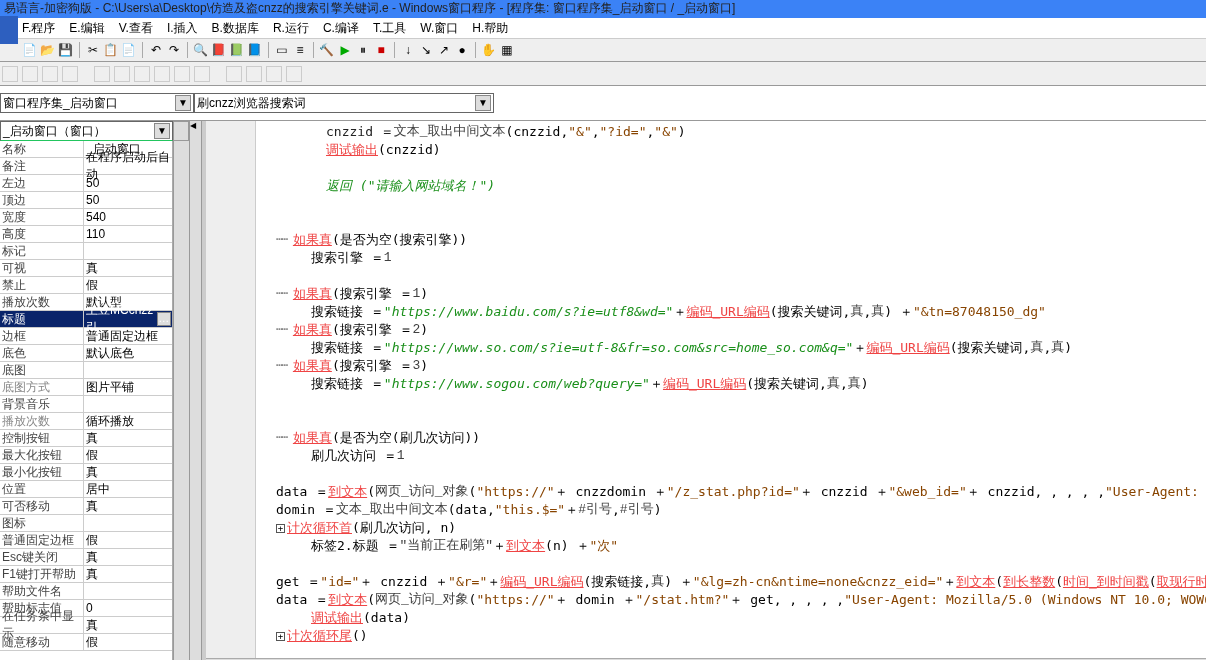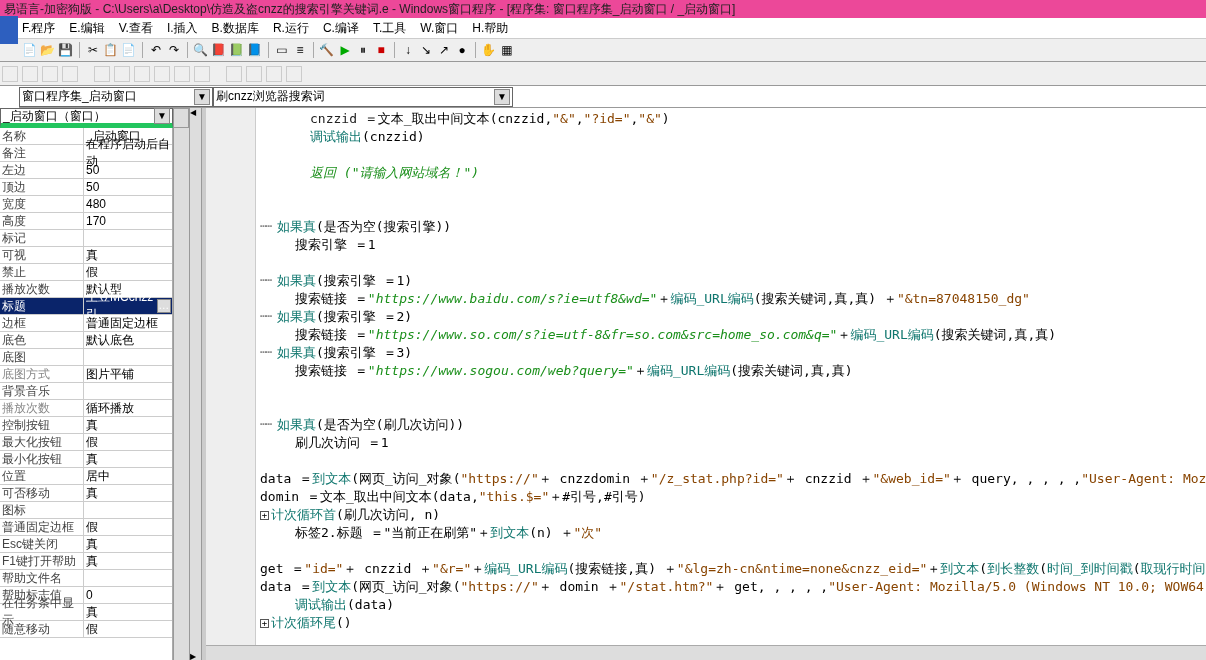--- a/index.html
+++ b/index.html
@@ -1,54 +1,54 @@
 <!DOCTYPE html>
 <html><head>
 <meta charset="utf-8">
 <style>
 * { margin: 0; padding: 0; box-sizing: border-box; }
 body { font-family: 宋体, SimSun, sans-serif; font-size: 12px; background: #fff; overflow: hidden; width: 1206px; height: 660px; }
-.title-bar { height: 18px; background: #ec4899; padding: 0 4px; display: flex; align-items: center; font-size: 12px; color: #222; }
+.title-bar { height: 18px; background: #3b82f6; padding: 0 4px; display: flex; font-size: 12px; color: #222; }
 .logo-corner { position: absolute; top: 16px; left: 0; width: 18px; height: 28px; background: #2D5FBF; z-index: 10; }
 .menu-bar { height: 20px; background: #fff; padding-left: 22px; display: flex; align-items: center; gap: 14px; font-size: 12px; }
 .toolbar { height: 24px; background: #efefef; border-top: 1px solid #ccc; border-bottom: 1px solid #999; padding-left: 22px; display: flex; align-items: center; gap: 2px; }
 .toolbar .tb { width: 16px; height: 16px; display: inline-flex; align-items: center; justify-content: center; font-size: 12px; }
 .toolbar .sep { width: 1px; height: 16px; background: #aaa; margin: 0 3px; }
 .toolbar2 { height: 24px; background: #efefef; border-bottom: 1px solid #999; padding-left: 2px; display: flex; align-items: center; gap: 4px; color: #999; }
 .toolbar2 .tb { width: 16px; height: 16px; border: 1px solid #ccc; }
-.combo-row { height: 22px; display: flex; align-items: center; border-bottom: 1px solid #999; margin-left: 19px; }
+.combo-row { height: 35px; display: flex; align-items: center; border-bottom: 1px solid #999; }
 .combo { height: 20px; border: 1px solid #666; background: #fff; padding: 0 2px; display: flex; align-items: center; justify-content: space-between; font-size: 12px; }
 .combo .arrow { width: 16px; height: 16px; background: #ddd; border: 1px solid #888; text-align: center; line-height: 13px; font-size: 10px; }
 .main { display: flex; height: 553px; }
 .left-scroll { width: 12px; background: #ddd; border-right: 1px solid #999; position: relative; }
 .left-scroll::before { content: "◀"; position: absolute; top: 0; font-size: 8px; }
 .left-scroll::after { content: "▶"; position: absolute; bottom: 0; font-size: 8px; }
 .left-panel { width: 190px; border-right: 1px solid #999; display: flex; flex-direction: column; }
-.obj-combo { height: 20px; border-bottom: 5px solid #22c55e; }
+.obj-combo { height: 20px; border-bottom: 1px solid #22c55e; }
 .prop-grid { flex: 1; overflow-y: auto; border-right: 1px solid #aaa; }
 .prop-grid::-webkit-scrollbar { width: 0; }
 .scrollbar-v { width: 16px; background: #ddd; border-left: 1px solid #999; }
 .prop-row { display: flex; height: 17px; border-bottom: 1px solid #ccc; }
 .prop-row .k { width: 84px; padding-left: 2px; border-right: 1px solid #ccc; color: #444; display: flex; align-items: center; }
 .prop-row .k.gray { color: #888; }
 .prop-row .v { flex: 1; padding-left: 2px; display: flex; align-items: center; }
 .prop-row.sel { background: #0A246A; color: #fff; }
 .prop-row.sel .k, .prop-row.sel .v { color: #fff; }
 .prop-row .dots { width: 16px; height: 14px; background: #ddd; border: 1px solid #888; text-align: center; line-height: 10px; font-size: 11px; margin-left: auto; margin-right: 1px; }
 .divider { width: 4px; background: #ccc; cursor: col-resize; }
 .code-area { flex: 1; display: flex; flex-direction: column; overflow: hidden; }
 .code-gutter { display: flex; flex: 1; overflow: hidden; }
 .gutter { width: 50px; background: #eee; border-right: 1px solid #ccc; }
-.code { flex: 1; font-family: 宋体, monospace; font-size: 13px; line-height: 18px; padding: 2px 4px; white-space: nowrap; overflow: hidden; position: relative; }
+.code { flex: 1; font-family: 宋体, monospace; font-size: 13px; line-height: 18px; padding: 2px 20px; white-space: nowrap; overflow: hidden; position: relative; }
 .code-line { height: 18px; display: flex; align-items: center; }
 .ind { display: inline-block; }
-.t-kw { color: #0f766e; }
+.t-kw { color: #ef4444; text-decoration: underline; }
 .t-var { color: #222; }
 .t-url { color: #1a8f1a; font-style: italic; }
-.t-num { color: #000000; }
+.t-num { color: #404040; font-family: Liberation Mono, monospace; }
 .t-brown { color: #884400; }
 .tree-branch { color: #888; font-size: 11px; letter-spacing: -1px; }
 .plus-box { display: inline-block; width: 9px; height: 9px; border: 1px solid #555; text-align: center; line-height: 7px; font-size: 9px; margin-right: 2px; background: #fff; }
 .scroll-h { height: 16px; background: #ddd; border-top: 1px solid #aaa; }
 </style>
 </head>
 <body>
 
 <div class="title-bar">
   <span>易语言-加密狗版 - C:\Users\a\Desktop\仿造及盗cnzz的搜索引擎关键词.e - Windows窗口程序 - [程序集: 窗口程序集_启动窗口 / _启动窗口]</span>
@@ -163,27 +163,27 @@
           </div>
           <div class="prop-row">
             <div class="k">顶边</div>
             <div class="v">
               <span>50</span>
             </div>
           </div>
           <div class="prop-row">
             <div class="k">宽度</div>
             <div class="v">
-              <span>480</span>
+              <span>540</span>
             </div>
           </div>
           <div class="prop-row">
             <div class="k">高度</div>
             <div class="v">
-              <span>170</span>
+              <span>110</span>
             </div>
           </div>
           <div class="prop-row">
             <div class="k">标记</div>
             <div class="v">
               <span></span>
             </div>
           </div>
           <div class="prop-row">
             <div class="k">可视</div>
@@ -449,21 +449,21 @@
             <span>data ＝ </span>
             <span class="t-kw">到文本 </span>
             <span>(</span>
             <span class="t-num">网页_访问_对象 </span>
             <span>(</span>
             <span class="t-brown">"https://"</span>
             <span> ＋ cnzzdomin ＋ </span>
             <span class="t-brown">"/z_stat.php?id="</span>
             <span> ＋ cnzzid ＋ </span>
             <span class="t-brown">"&amp;web_id="</span>
-            <span> ＋ query, , , , , </span>
+            <span> ＋ cnzzid, , , , , </span>
             <span class="t-brown">"User-Agent: Mozilla/5.0 (Wind</span>
           </div>
         <div class="code-line">
             <span>domin ＝ </span>
             <span class="t-num">文本_取出中间文本 </span>
             <span>(data, </span>
             <span class="t-brown">"this.$="</span>
             <span> ＋ </span>
             <span class="t-num">#引号</span>
             <span>, </span>

